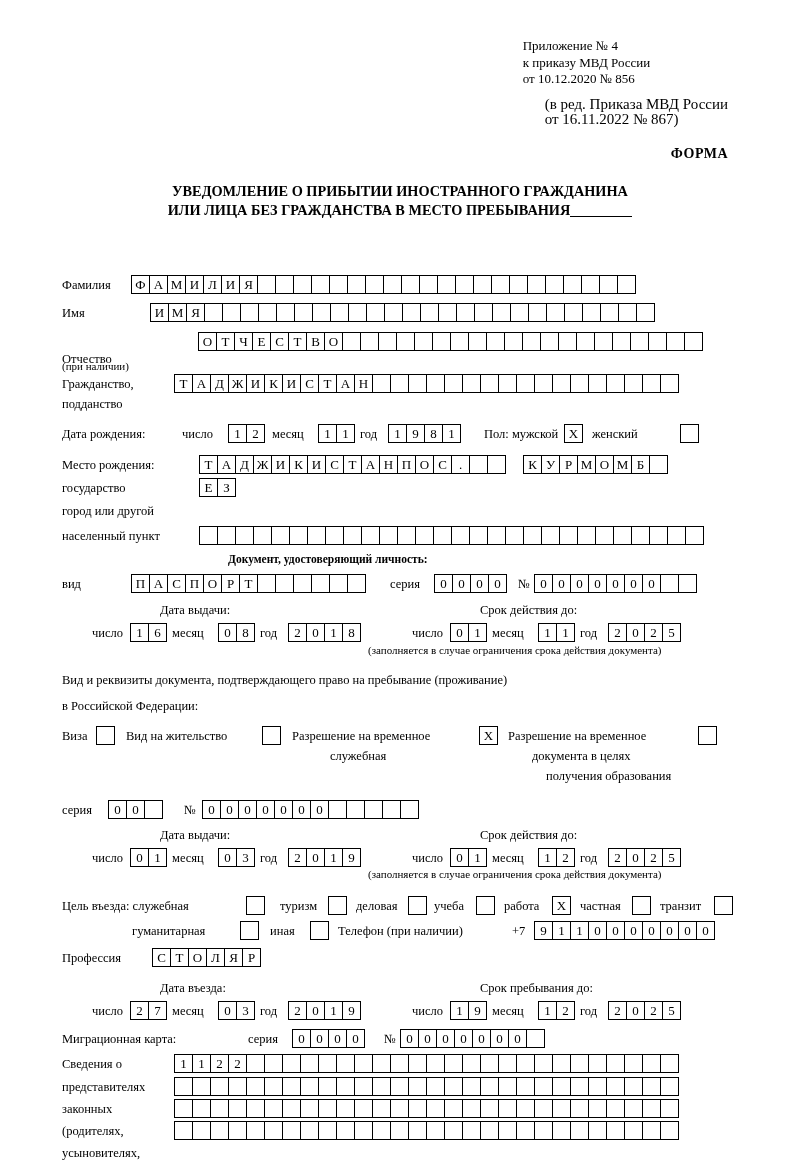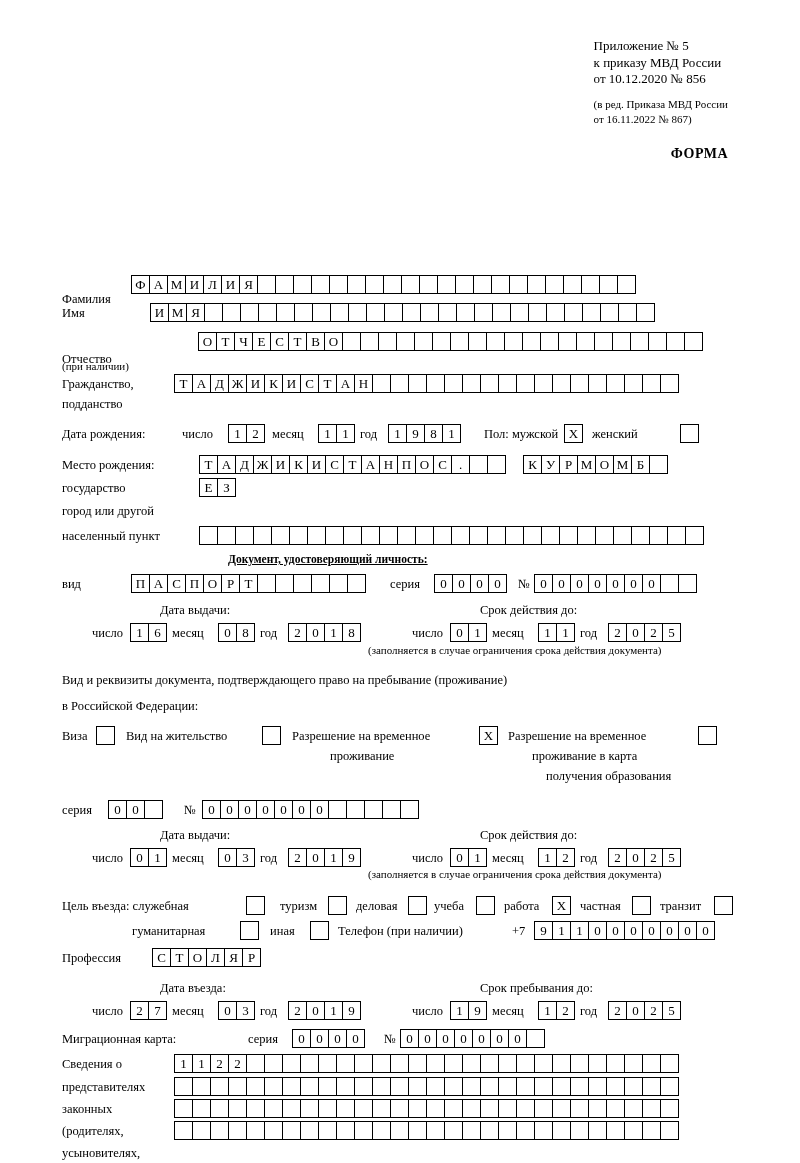--- a/index.html
+++ b/index.html
@@ -24,23 +24,24 @@
   
   .hdr {
     position: absolute;
     top: 38px;
     right: 72px;
     text-align: left;
     font-size: 13px;
     line-height: 16.5px;
   }
   .hdr .small {
-    font-size: 11px;
+    font-size: 15px;
     line-height: 15px;
     margin-top: 9px;
+    margin-left: 22px;
   }
   .forma {
     position: absolute;
     top: 146px;
     right: 72px;
     font-weight: bold;
     font-size: 14px;
     letter-spacing: 0.5px;
   }
   .title {
@@ -118,35 +119,39 @@
     font-size: 11px;
     white-space: nowrap;
   }
 </style>
 </head>
 <body>
 
 <div class="page">
 
   <div class="hdr">
-    <div>Приложение № 5</div>
+    <div>Приложение № 4</div>
     <div>к приказу МВД России</div>
     <div>от 10.12.2020 № 856</div>
     <div class="small">(в ред. Приказа МВД России</div>
     <div class="small" style="margin-top:0">от 16.11.2022 № 867)</div>
   </div>
 
   <div class="forma">ФОРМА</div>
 
+  <div class="title">
+    <div>УВЕДОМЛЕНИЕ О ПРИБЫТИИ ИНОСТРАННОГО ГРАЖДАНИНА</div>
+    <div><span>ИЛИ ЛИЦА БЕЗ ГРАЖДАНСТВА В МЕСТО ПРЕБЫВАНИЯ</span><span class="ul"></span></div>
+  </div>
 
 
   <div class="form">
 
     <div class="row" style="height:28px">
-      <span class="lbl" style="left:62px; top:16px;">Фамилия</span>
+      <span class="lbl" style="left:62px; top:2px;">Фамилия</span>
       <span class="cells" id="cells-surname" style="left:131px; top:0;">
           <span class="cell">Ф</span>
           <span class="cell">А</span>
           <span class="cell">М</span>
           <span class="cell">И</span>
           <span class="cell">Л</span>
           <span class="cell">И</span>
           <span class="cell">Я</span>
           <span class="cell"></span>
           <span class="cell"></span>
@@ -382,21 +387,21 @@
           <span class="cell"></span>
           <span class="cell"></span>
           <span class="cell"></span>
           <span class="cell"></span>
           <span class="cell"></span>
           <span class="cell"></span>
         </span>
     </div>
 
     <div class="row" style="height:19px">
-      <span class="center-lbl" style="left:228px; top:-2px;text-decoration:underline;">Документ, удостоверяющий личность:</span>
+      <span class="center-lbl" style="left:228px; top:-2px;">Документ, удостоверяющий личность:</span>
     </div>
 
     <div class="row" style="height:30px">
       <span class="lbl" style="left:62px; top:2px;">вид</span>
       <span class="cells" style="left:131px; top:0;">
           <span class="cell">П</span>
           <span class="cell">А</span>
           <span class="cell">С</span>
           <span class="cell">П</span>
           <span class="cell">О</span>
@@ -495,22 +500,22 @@
       <span class="lbl" style="left:292px; top:2px;">Разрешение на временное</span>
       <span class="cells" style="left:479px; top:0;">
           <span class="cell">Х</span>
         </span>
       <span class="lbl" style="left:508px; top:2px;">Разрешение на временное</span>
       <span class="cells" style="left:698px; top:0;">
           <span class="cell"></span>
         </span>
     </div>
     <div class="row" style="height:20px">
-      <span class="lbl" style="left:330px; top:-2px;">проживание</span>
-      <span class="lbl" style="left:532px; top:-2px;">проживание в карта</span>
+      <span class="lbl" style="left:330px; top:-2px;">служебная</span>
+      <span class="lbl" style="left:532px; top:-2px;">документа в целях</span>
     </div>
     <div class="row" style="height:30px">
       <span class="lbl" style="left:546px; top:-2px;">получения образования</span>
     </div>
 
     <div class="row" style="height:29px">
       <span class="lbl" style="left:62px; top:2px;">серия</span>
       <span class="cells" style="left:108px; top:0;">
           <span class="cell">0</span>
           <span class="cell">0</span>

